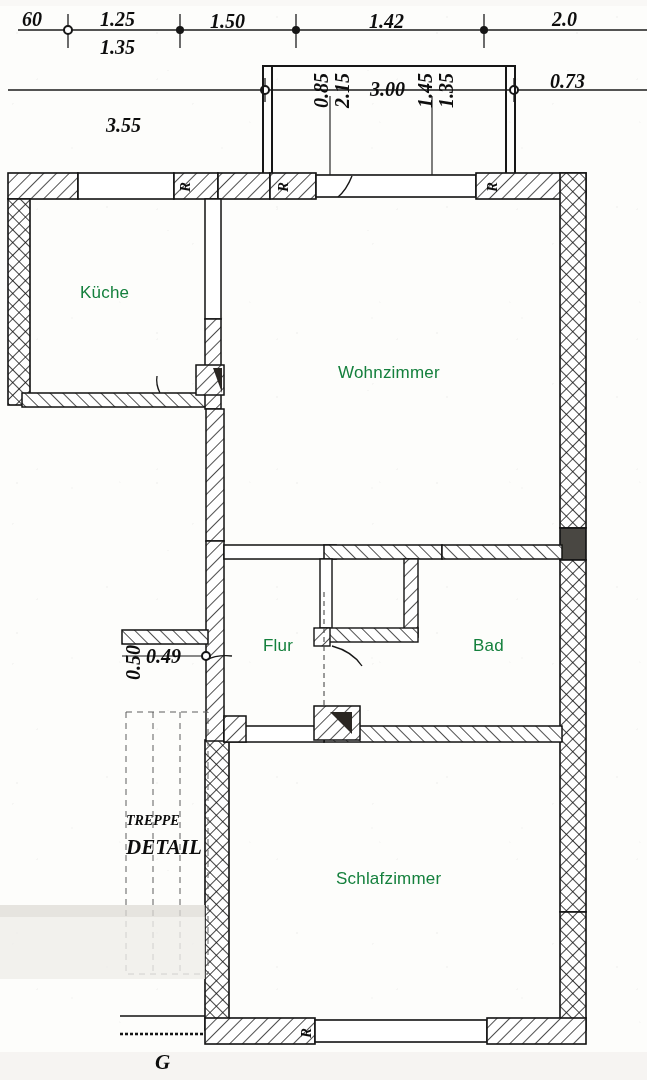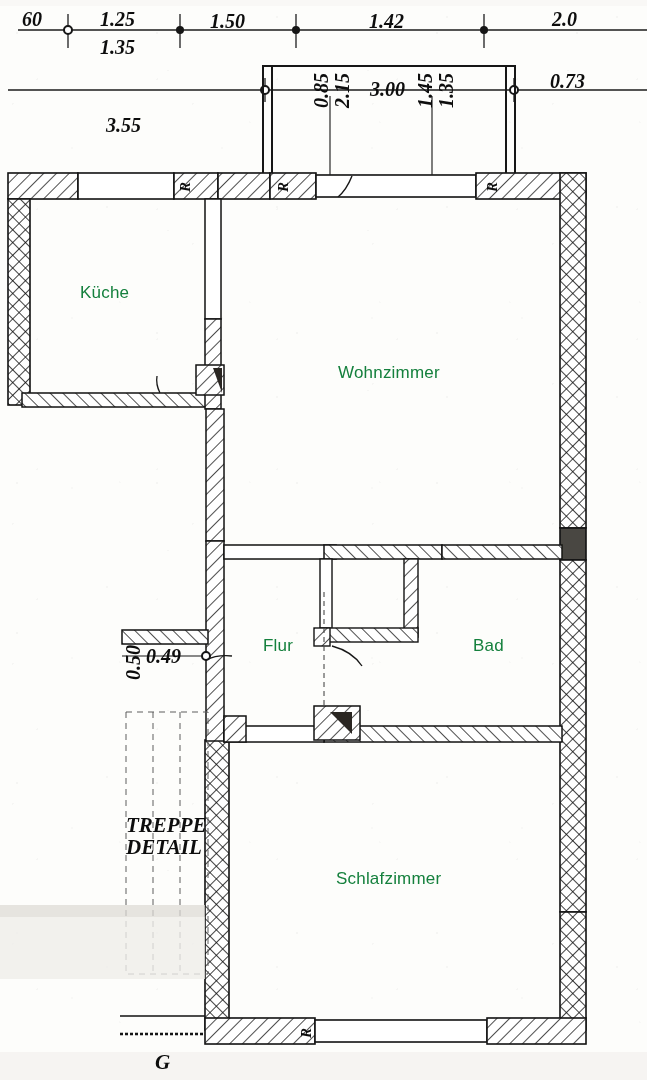--- a/index.html
+++ b/index.html
@@ -236,16 +236,16 @@
 <div class="dimtext hand" style="left:550px;top:70px;font-size:20px;">0.73</div>
 
 <div class="dimtext hand" style="left:310px;top:108px;font-size:20px;transform:rotate(-90deg);transform-origin:left top;">0.85</div>
 <div class="dimtext hand" style="left:331px;top:108px;font-size:20px;transform:rotate(-90deg);transform-origin:left top;">2.15</div>
 <div class="dimtext hand" style="left:414px;top:108px;font-size:20px;transform:rotate(-90deg);transform-origin:left top;">1.45</div>
 <div class="dimtext hand" style="left:435px;top:108px;font-size:20px;transform:rotate(-90deg);transform-origin:left top;">1.35</div>
 
 <div class="dimtext hand" style="left:146px;top:645px;font-size:20px;">0.49</div>
 <div class="dimtext hand" style="left:122px;top:680px;font-size:20px;transform:rotate(-90deg);transform-origin:left top;">0.50</div>
 
-<div class="dimtext hand" style="left:126px;top:813px;font-size:21px;">TREPPE</div>
+<div class="dimtext hand" style="left:126px;top:813px;font-size:14px;">TREPPE</div>
 <div class="dimtext hand" style="left:126px;top:835px;font-size:21px;">DETAIL</div>
 
 <div class="dimtext hand" style="left:155px;top:1050px;font-size:21px;">G</div>
 
 </body></html>

